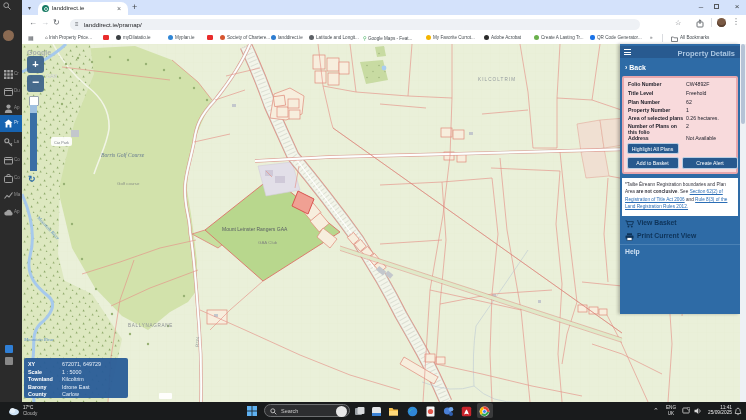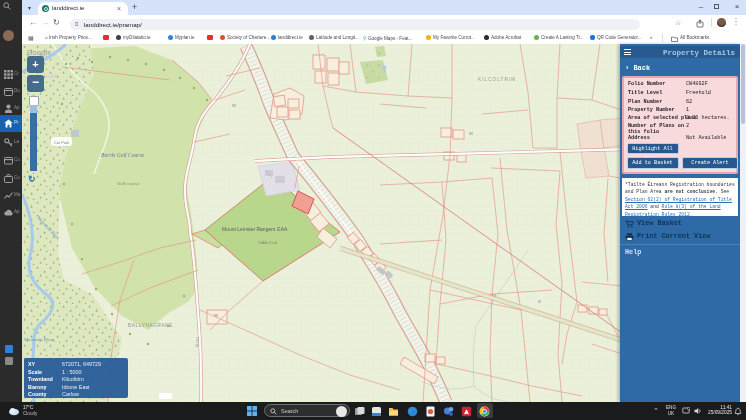--- a/index.html
+++ b/index.html
@@ -13,22 +13,22 @@
   
   #tabstrip{position:absolute;left:22px;top:0;width:724px;height:15px;background:#d4e2fb;}
   #tab{position:absolute;left:16px;top:2px;width:90px;height:13px;background:#fff;border-radius:7px 7px 0 0;}
   #toolbar{position:absolute;left:22px;top:15px;width:724px;height:16px;background:#fff;}
   #urlpill{position:absolute;left:48px;top:3.5px;width:570px;height:11px;background:#eef1f5;border-radius:6px;}
   #bmbar{position:absolute;left:22px;top:31px;width:724px;height:13px;background:#fff;}
   .bm{position:absolute;top:3px;height:8px;font-size:4.6px;line-height:8px;color:#474d52;white-space:nowrap;}
   .bmi{display:inline-block;width:5px;height:5px;border-radius:2px;vertical-align:-0.5px;margin-right:2px;}
   .gicon{color:#5f6368;}
   
-  #panel{position:absolute;left:620px;top:44px;width:120px;height:358px;background:#2e6ba6;
-         box-shadow:-2px 0 3px rgba(0,0,0,.25);font-family:Liberation Mono, monospace;}
+  #panel{position:absolute;left:620px;top:44px;width:120px;height:270px;background:#2e6ba6;
+         box-shadow:-2px 0 3px rgba(0,0,0,.25);}
   #phead{position:absolute;left:0;top:2px;width:120px;height:12px;background:#285a90;}
   #ptitle{position:absolute;right:5px;top:3px;font-size:7.5px;font-weight:bold;color:#a9c6e2;}
   #pback{position:absolute;left:5px;top:20px;font-size:7px;font-weight:bold;color:#fff;}
   #pinkbox{position:absolute;left:2px;top:32px;width:116px;height:98px;background:#f8dadc;
            border:2px solid #e8a7ad;border-radius:2px;}
   .prow{position:absolute;left:4px;width:106px;font-size:5.2px;color:#23232d;line-height:6px;}
   .prow b{font-weight:bold;}
   .pval{position:absolute;left:58px;top:0;font-weight:normal;}
   .pbtn{position:absolute;background:#27598e;border:1px solid #b9cfe4;border-radius:2px;
         color:#fff;font-size:5.2px;text-align:center;}

